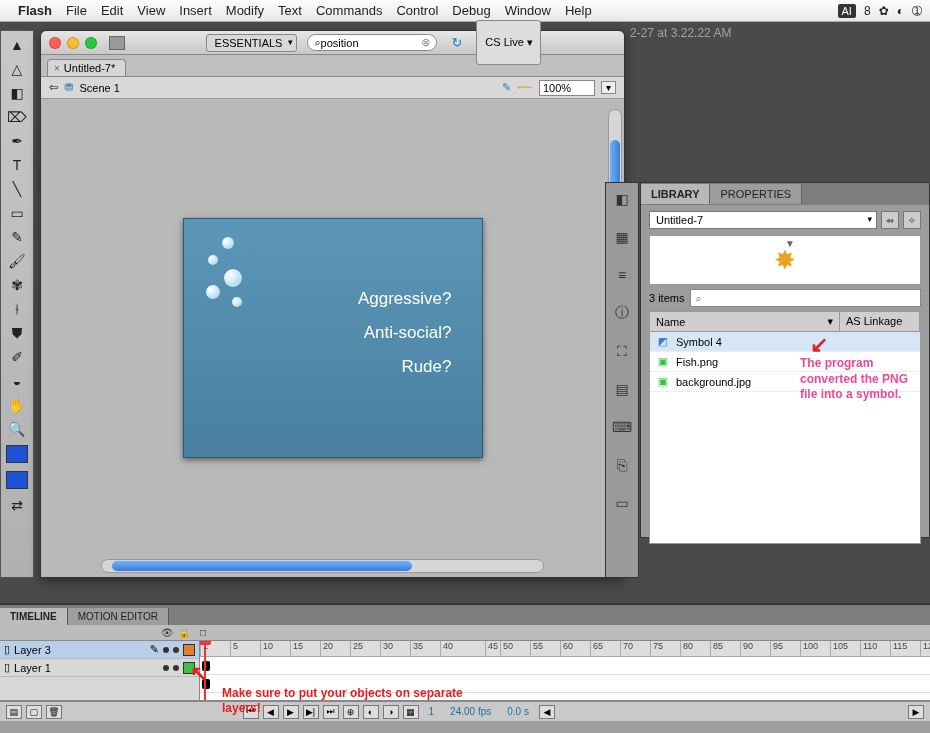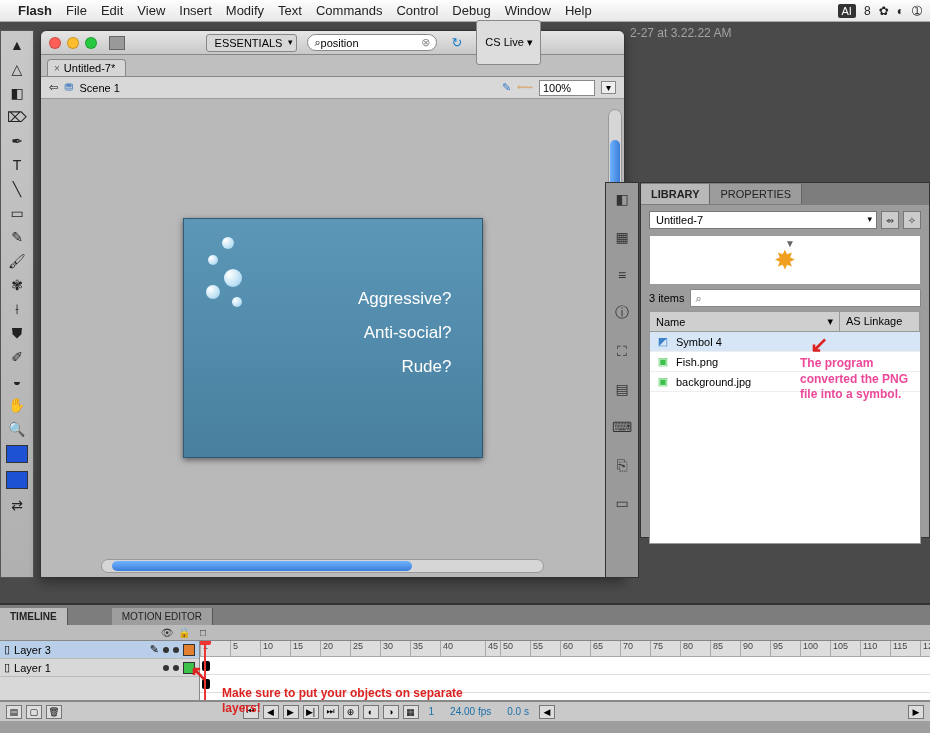--- a/index.html
+++ b/index.html
@@ -92,21 +92,21 @@
 .lib-list{ margin:0 8px; background:#fff; border:1px solid #999; border-top:none; height:212px; font-size:11px; position:relative;}
 .lib-row{ display:flex; align-items:center; padding:3px 6px; gap:6px; border-bottom:1px solid #eee;}
 .lib-row .icn{ width:14px; text-align:center;}
 .lib-row.sel{ background:#d6e6f7;}
 
 .annotation{ position:absolute; color:#ec4899; font-size:12px; font-weight:bold; line-height:1.3;}
 .arrow-red{ position:absolute; color:#d22; font-size:22px; font-weight:bold;}
 
 
 .timeline-panel{ position:absolute; bottom:0; left:0; right:0; height:130px; background:#9e9e9e; border-top:2px solid #333;}
-.tl-tabs{ height:20px; background:#7d7d7d; display:flex; align-items:flex-end; font-size:10px;gap:44px;}
+.tl-tabs{ height:20px; background:#7d7d7d; display:flex; align-items:flex-end; font-size:10px;}
 .tl-tab{ padding:3px 10px; background:#9e9e9e; border-right:1px solid #555; color:#222;}
 .tl-tab.active{ background:#bcbcbc; font-weight:bold;}
 .tl-head-icons{ height:16px; background:#bcbcbc; display:flex; align-items:center; padding-left:160px; gap:4px; font-size:10px; color:#333; border-bottom:1px solid #888;}
 .tl-head-icons .ic{ width:14px; text-align:center;}
 
 .tl-body{ display:flex; height:60px; background:#efefef; border-bottom:1px solid #888;}
 .tl-layer-col{ width:200px; background:#d8d8d8; border-right:1px solid #888;}
 .tl-layer-row{ display:flex; align-items:center; height:18px; font-size:11px; padding:0 4px; border-bottom:1px solid #bbb; gap:4px;}
 .tl-layer-row.active{ background:#b9cfe9;}
 .tl-layer-row .dot{ width:6px; height:6px; border-radius:50%; background:#333;}

